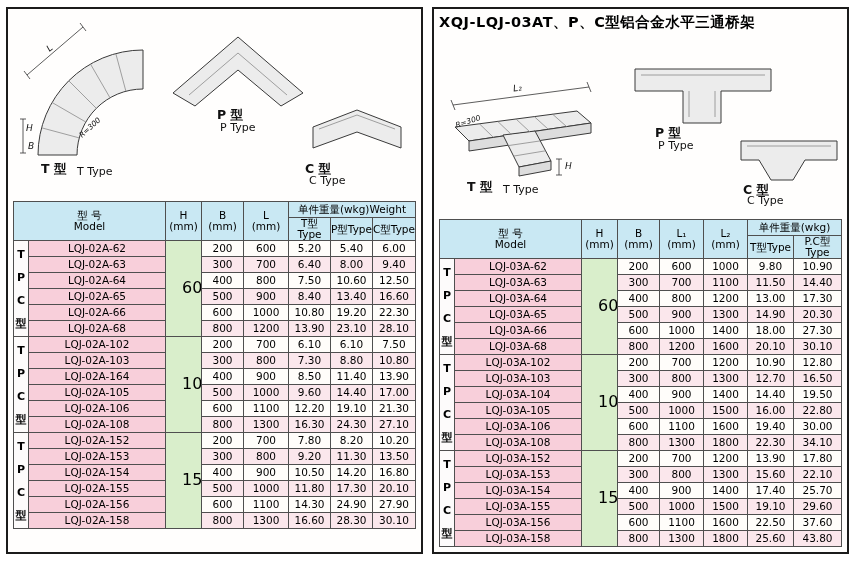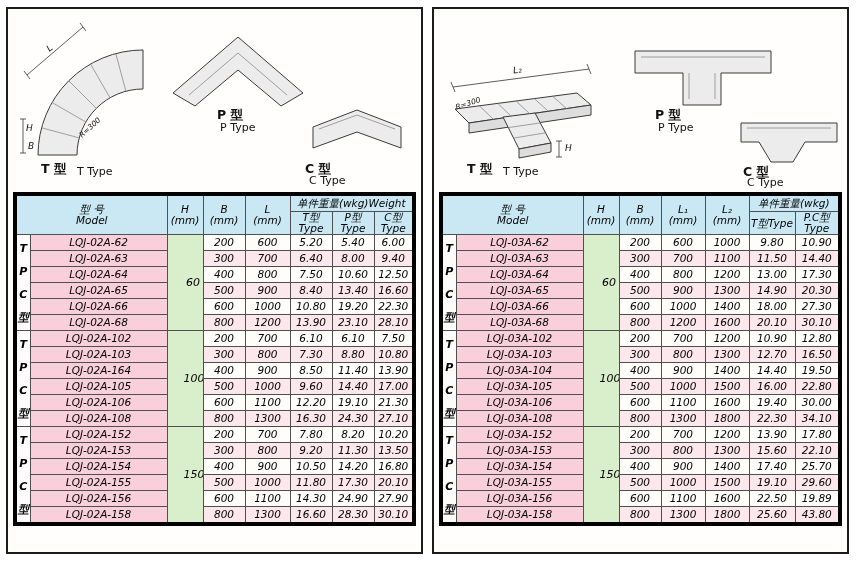--- a/index.html
+++ b/index.html
@@ -7,25 +7,25 @@
   .page{display:flex;gap:9px;padding:7px 6px;box-sizing:border-box;}
   .panel{width:417px;height:547px;border:2px solid #1b1b1b;box-sizing:border-box;padding:4px 5px;background:#fffefd;overflow:hidden;}
   .title-cn{font-size:14.5px;font-weight:bold;letter-spacing:.5px;line-height:1.25;}
   .title-en{font-size:10.5px;margin-top:1px;line-height:1.1;}
   .diagram{position:relative;height:168px;margin-top:2px;}
   .diagram svg{position:absolute;left:0;top:0;}
   .dlabel{position:absolute;font-size:11px;color:#111;white-space:nowrap;}
   .dlabel.cn{font-size:12.5px;font-weight:bold;}
   .dlabel.dim{font-size:9px;font-style:italic;}
   .dlabel.rad{font-size:7.5px;font-style:italic;}
-  table{border-collapse:collapse;table-layout:fixed;width:100%;font-size:10.5px;border:4px solid #000000;margin-top:9px;font-style:italic;}
+  table{border-collapse:collapse;table-layout:fixed;width:100%;font-size:10.5px;border:1px solid #000000;margin-top:18px;}
   th,td{border:1px solid #4f4f4f;text-align:center;padding:0;height:15px;line-height:1.05;overflow:hidden;white-space:nowrap;}
   th{background:#c9e8f3;font-weight:400;white-space:pre-line;font-size:10.5px;}
   td.model{background:#f8cfda;}
-  td.hcol{background:#d9eecb;font-size:11px;padding-left:16px;}
+  td.hcol{background:#d9eecb;font-size:16px;padding-left:16px;}
   td.side{background:#fdfbfb;vertical-align:middle;padding:0 1px;}
   td.side div{height:23px;line-height:23px;font-size:11px;font-weight:bold;}
   tr.even td{background:#fffdfa;}
   tr.odd td{background:#fbe7ec;}
   tr td.model{background:#f8cfda;}
   tr td.hcol{background:#d9eecb;}
   tr td.side{background:#fdfbfb;}
   tr.group-start td{border-top:1.6px solid #222;}
 </style>
 </head>
@@ -267,20 +267,21 @@
             <td>1300</td>
             <td>16.60</td>
             <td>28.30</td>
             <td>30.10</td>
           </tr>
         </tbody>
       </table>
   </section>
 
   <section class="panel">
+    <div class="title-cn">XQJ-LQJ-03AT、P、C型铝合金水平三通桥架</div>
 
     <div class="diagram">
       <svg width="403" height="168" viewBox="0 0 403 168">
 
         <path d="M16,94 L138,78 L152,90 L30,108 Z" fill="#ececec" stroke="#3a3a3a" stroke-width="1"></path>
         <path d="M30,108 L152,90 L152,100 L30,118 Z" fill="#dddddd" stroke="#3a3a3a" stroke-width="1"></path>
         <path d="M64,102 L96,98 L112,128 L80,134 Z" fill="#ececec" stroke="#3a3a3a" stroke-width="1"></path>
         <path d="M80,134 L112,128 L112,137 L80,143 Z" fill="#dddddd" stroke="#3a3a3a" stroke-width="1"></path>
         <g stroke="#8a8a8a" stroke-width="0.8">
           <line x1="40.4" y1="90.8" x2="54.4" y2="104.4"></line>
@@ -500,21 +501,21 @@
             <td>1500</td>
             <td>19.10</td>
             <td>29.60</td>
           </tr>
           <tr class="even">
             <td class="model">LQJ-03A-156</td>
             <td>600</td>
             <td>1100</td>
             <td>1600</td>
             <td>22.50</td>
-            <td>19.89</td>
+            <td>37.60</td>
           </tr>
           <tr class="odd">
             <td class="model">LQJ-03A-158</td>
             <td>800</td>
             <td>1300</td>
             <td>1800</td>
             <td>25.60</td>
             <td>43.80</td>
           </tr>
         </tbody>

